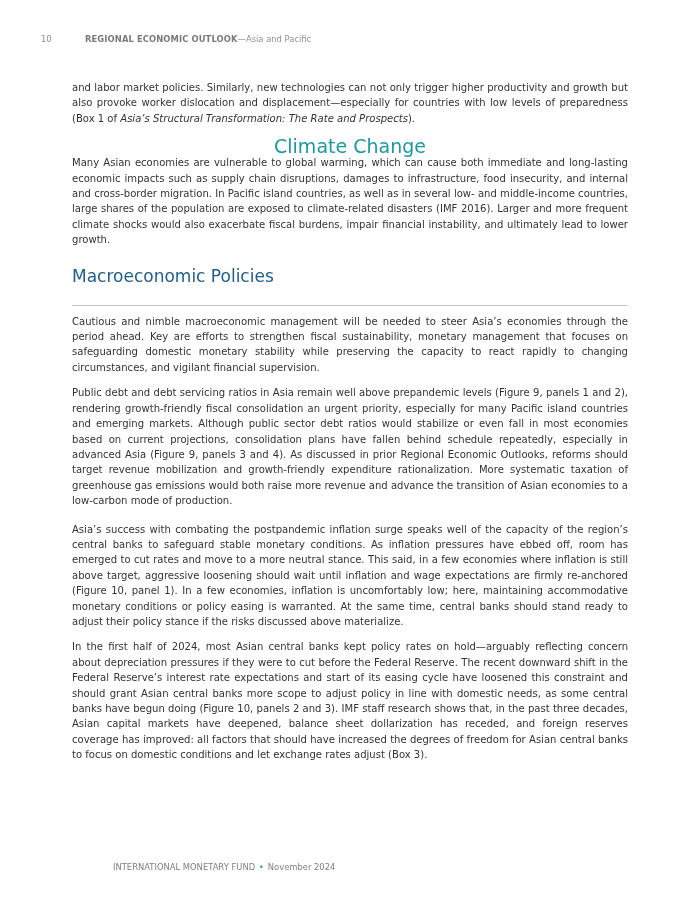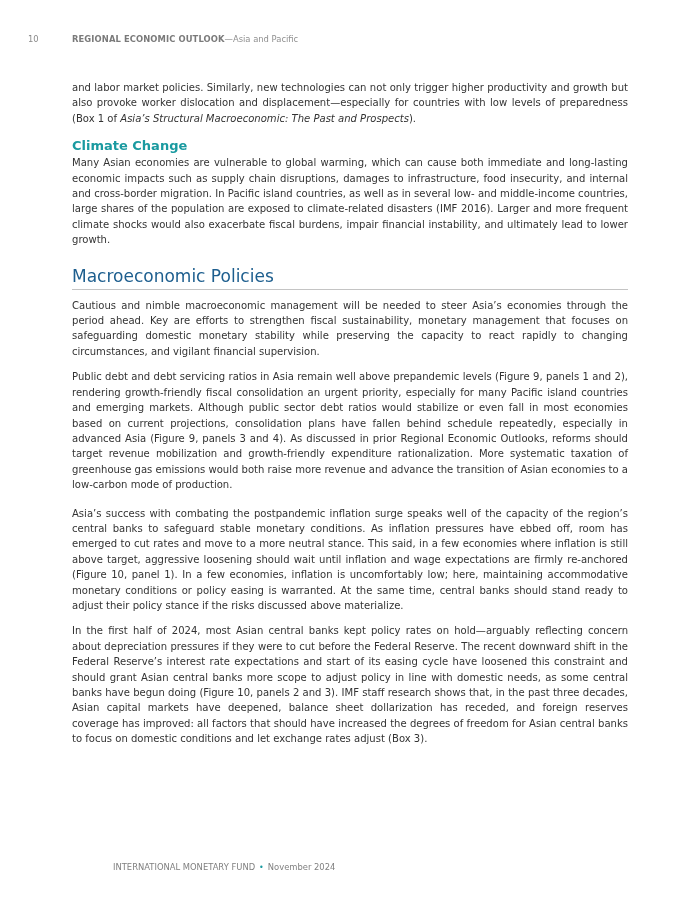--- a/index.html
+++ b/index.html
@@ -11,21 +11,21 @@
       width: 700px;
       height: 906px;
       position: relative;
       overflow: hidden;
       font-family: "DejaVu Sans", sans-serif;
       color: #2a2a2a;
     }
     .running-header {
       position: absolute;
       top: 34px;
-      left: 28px;
+      left: 41px;
       font-size: 8.4px;
       color: #8a8a8a;
       white-space: nowrap;
     }
     .running-header .page-num {
       display: inline-block;
       width: 44px;
     }
     .running-header .title-strong {
       font-weight: bold;
@@ -44,32 +44,33 @@
     p.body {
       margin: 0;
       font-size: 10.05px;
       line-height: 15.4px;
       text-align: justify;
       hyphens: manual;
       color: #333333;
     }
     h3.sub {
       margin: 0;
-      font-weight: bold;
-      font-size: 13px;
+      font-weight: normal;
+      font-size: 19px;
       line-height: 18px;
       color: #1a9aa0;
+      text-align: center;
     }
     h2.section {
       margin: 0;
       font-weight: normal;
       font-size: 17px;
       line-height: 22px;
       color: #1d5e8e;
-      padding-bottom: 2px;
+      padding-bottom: 18px;
       border-bottom: 1px solid #c4c4c4;
     }
     .gap-a { height: 11px; }
     .gap-b { height: 17px; }
     .gap-c { height: 8px; }
     .gap-d { height: 10px; }
     .gap-e { height: 13px; }
     .gap-g { height: 10px; }
     .footer {
       position: absolute;
@@ -88,21 +89,21 @@
   </style>
 </head>
 <body>
 
 <div class="running-header">
   <span class="page-num">10</span><span class="title-strong">REGIONAL ECONOMIC OUTLOOK</span><span class="title-sub">—</span><span class="title-sub">Asia and Pacific</span>
 </div>
 
 <div class="content">
 
-  <p class="body"><span>and labor market policies. Similarly, new technologies can not only trigger higher productivity and growth but also provoke worker dislocation and displacement—especially for countries with low levels of preparedness (Box 1 of </span><em>Asia’s Structural Macroeconomic: The Past and Prospects</em><span>).</span></p>
+  <p class="body"><span>and labor market policies. Similarly, new technologies can not only trigger higher productivity and growth but also provoke worker dislocation and displacement—especially for countries with low levels of preparedness (Box 1 of </span><em>Asia’s Structural Transformation: The Rate and Prospects</em><span>).</span></p>
 
   <div class="gap-a"></div>
 
   <h3 class="sub">Climate Change</h3>
   <p class="body">Many Asian economies are vulnerable to global warming, which can cause both immediate and long-lasting economic impacts such as supply chain disruptions, damages to infrastructure, food insecurity, and internal and cross-border migration. In Pacific island countries, as well as in several low- and middle-income countries, large shares of the population are exposed to climate-related disasters (IMF 2016). Larger and more frequent climate shocks would also exacerbate fiscal burdens, impair financial instability, and ultimately lead to lower growth.</p>
 
   <div class="gap-b"></div>
 
   <h2 class="section">Macroeconomic Policies</h2>
   <div class="gap-c"></div>

